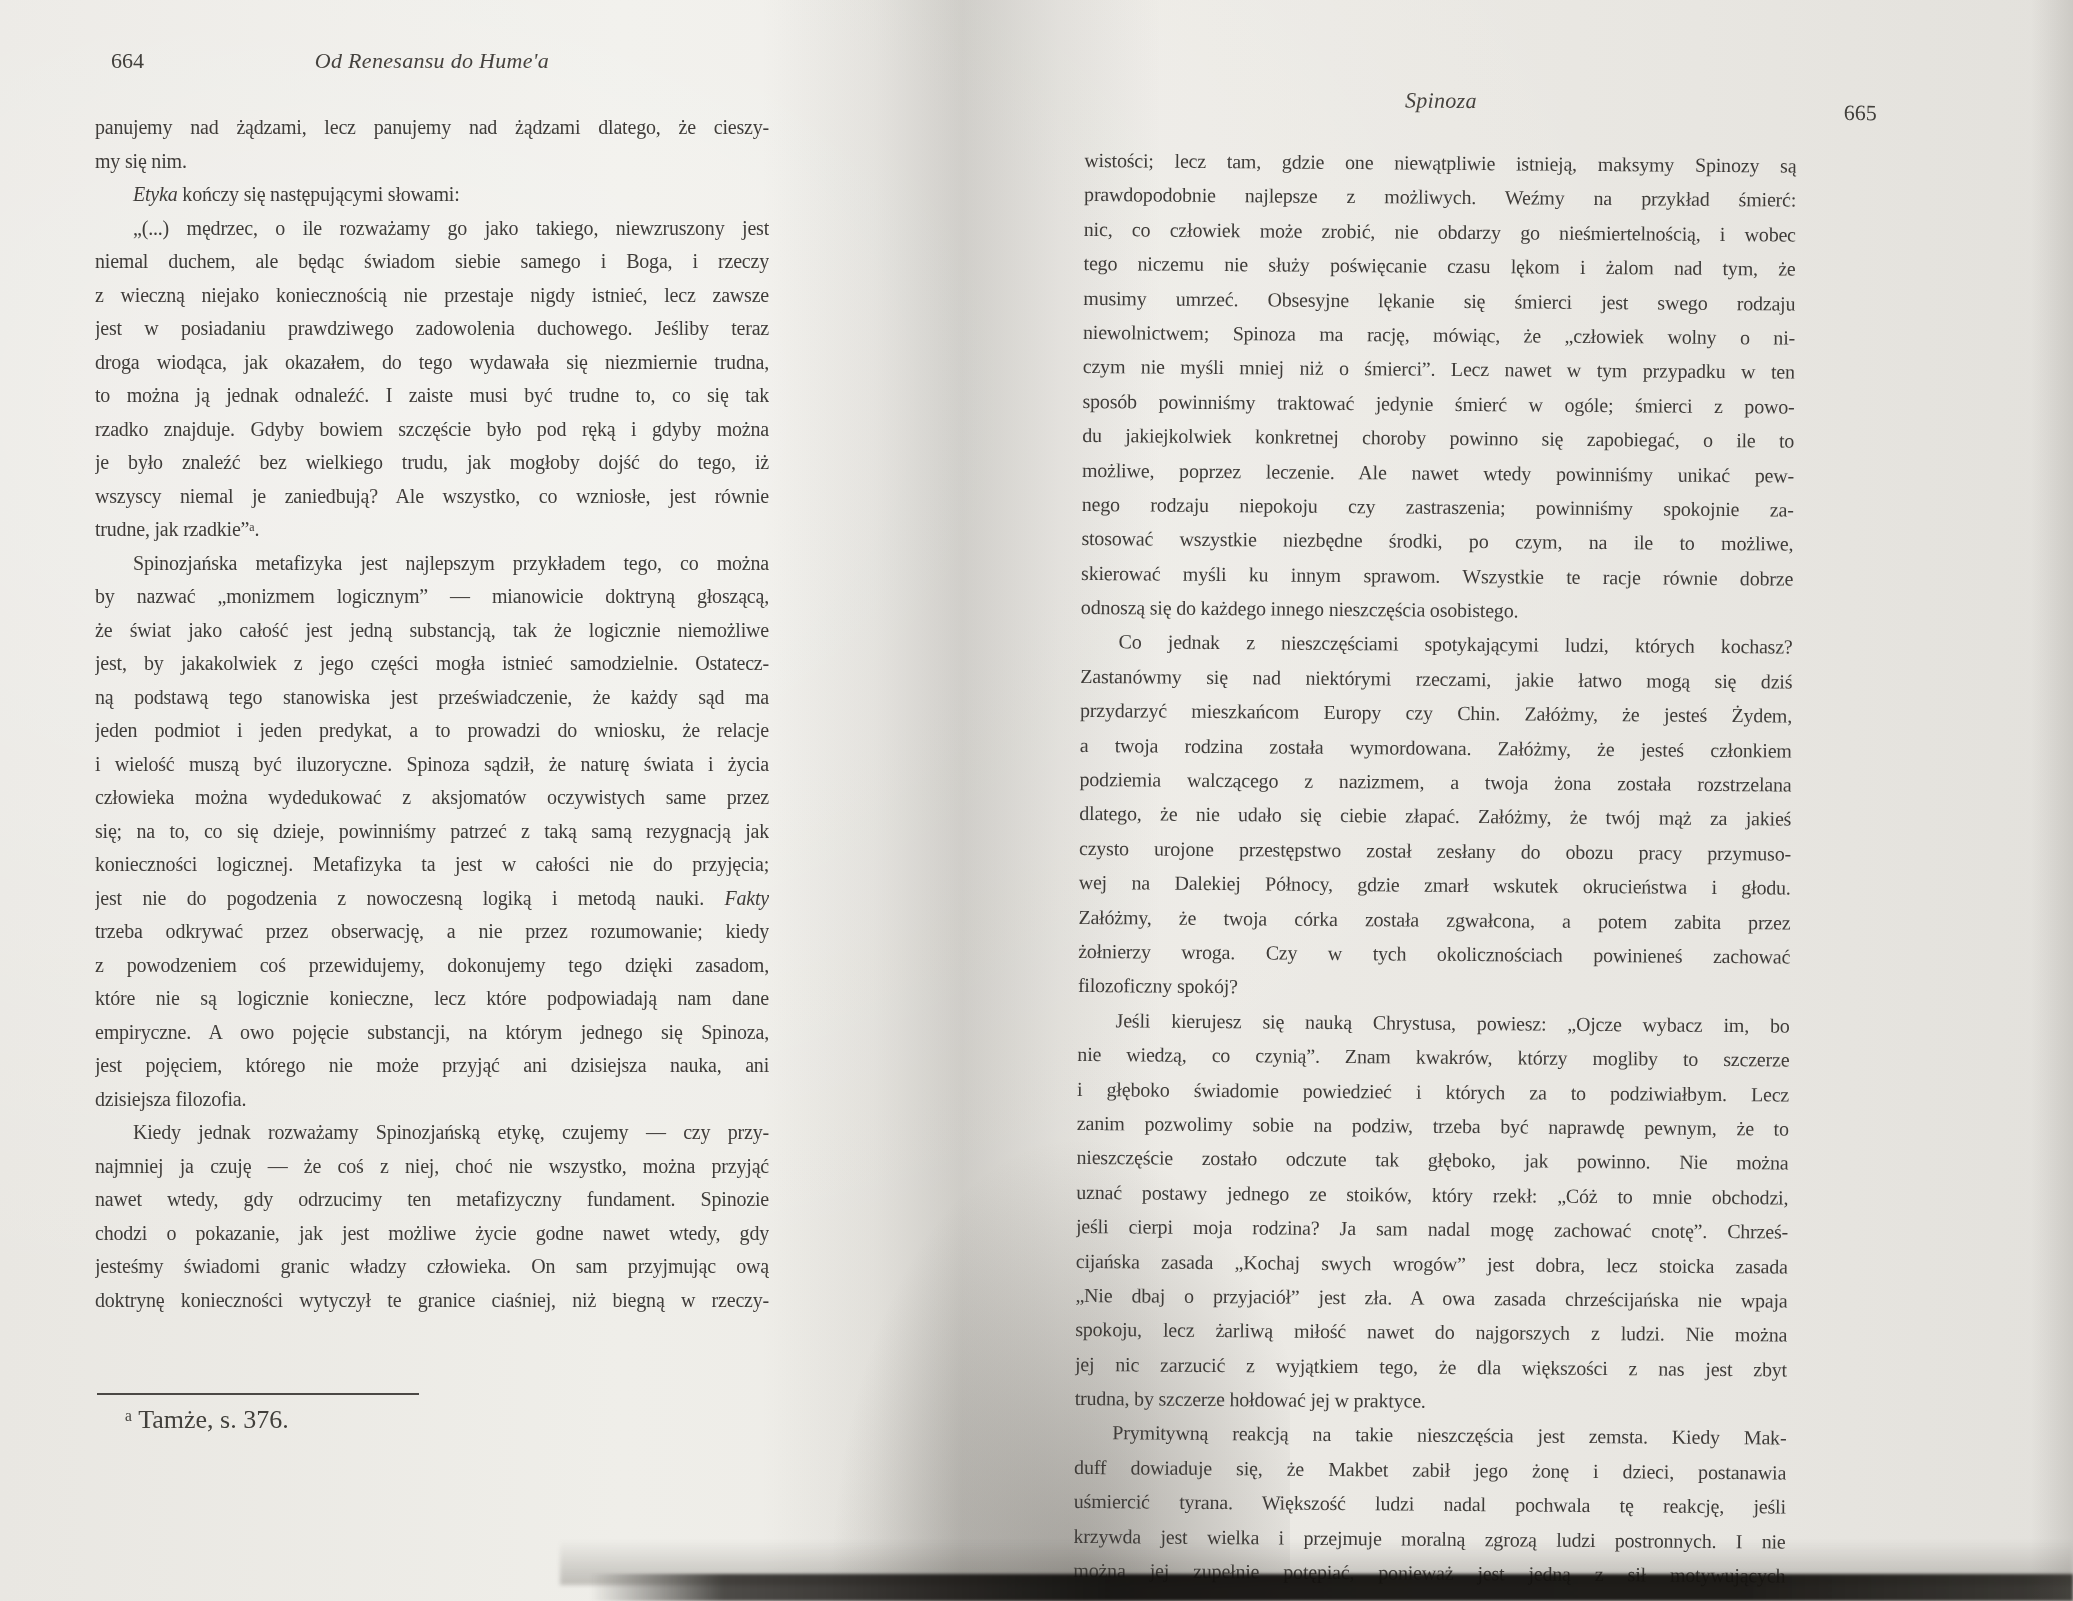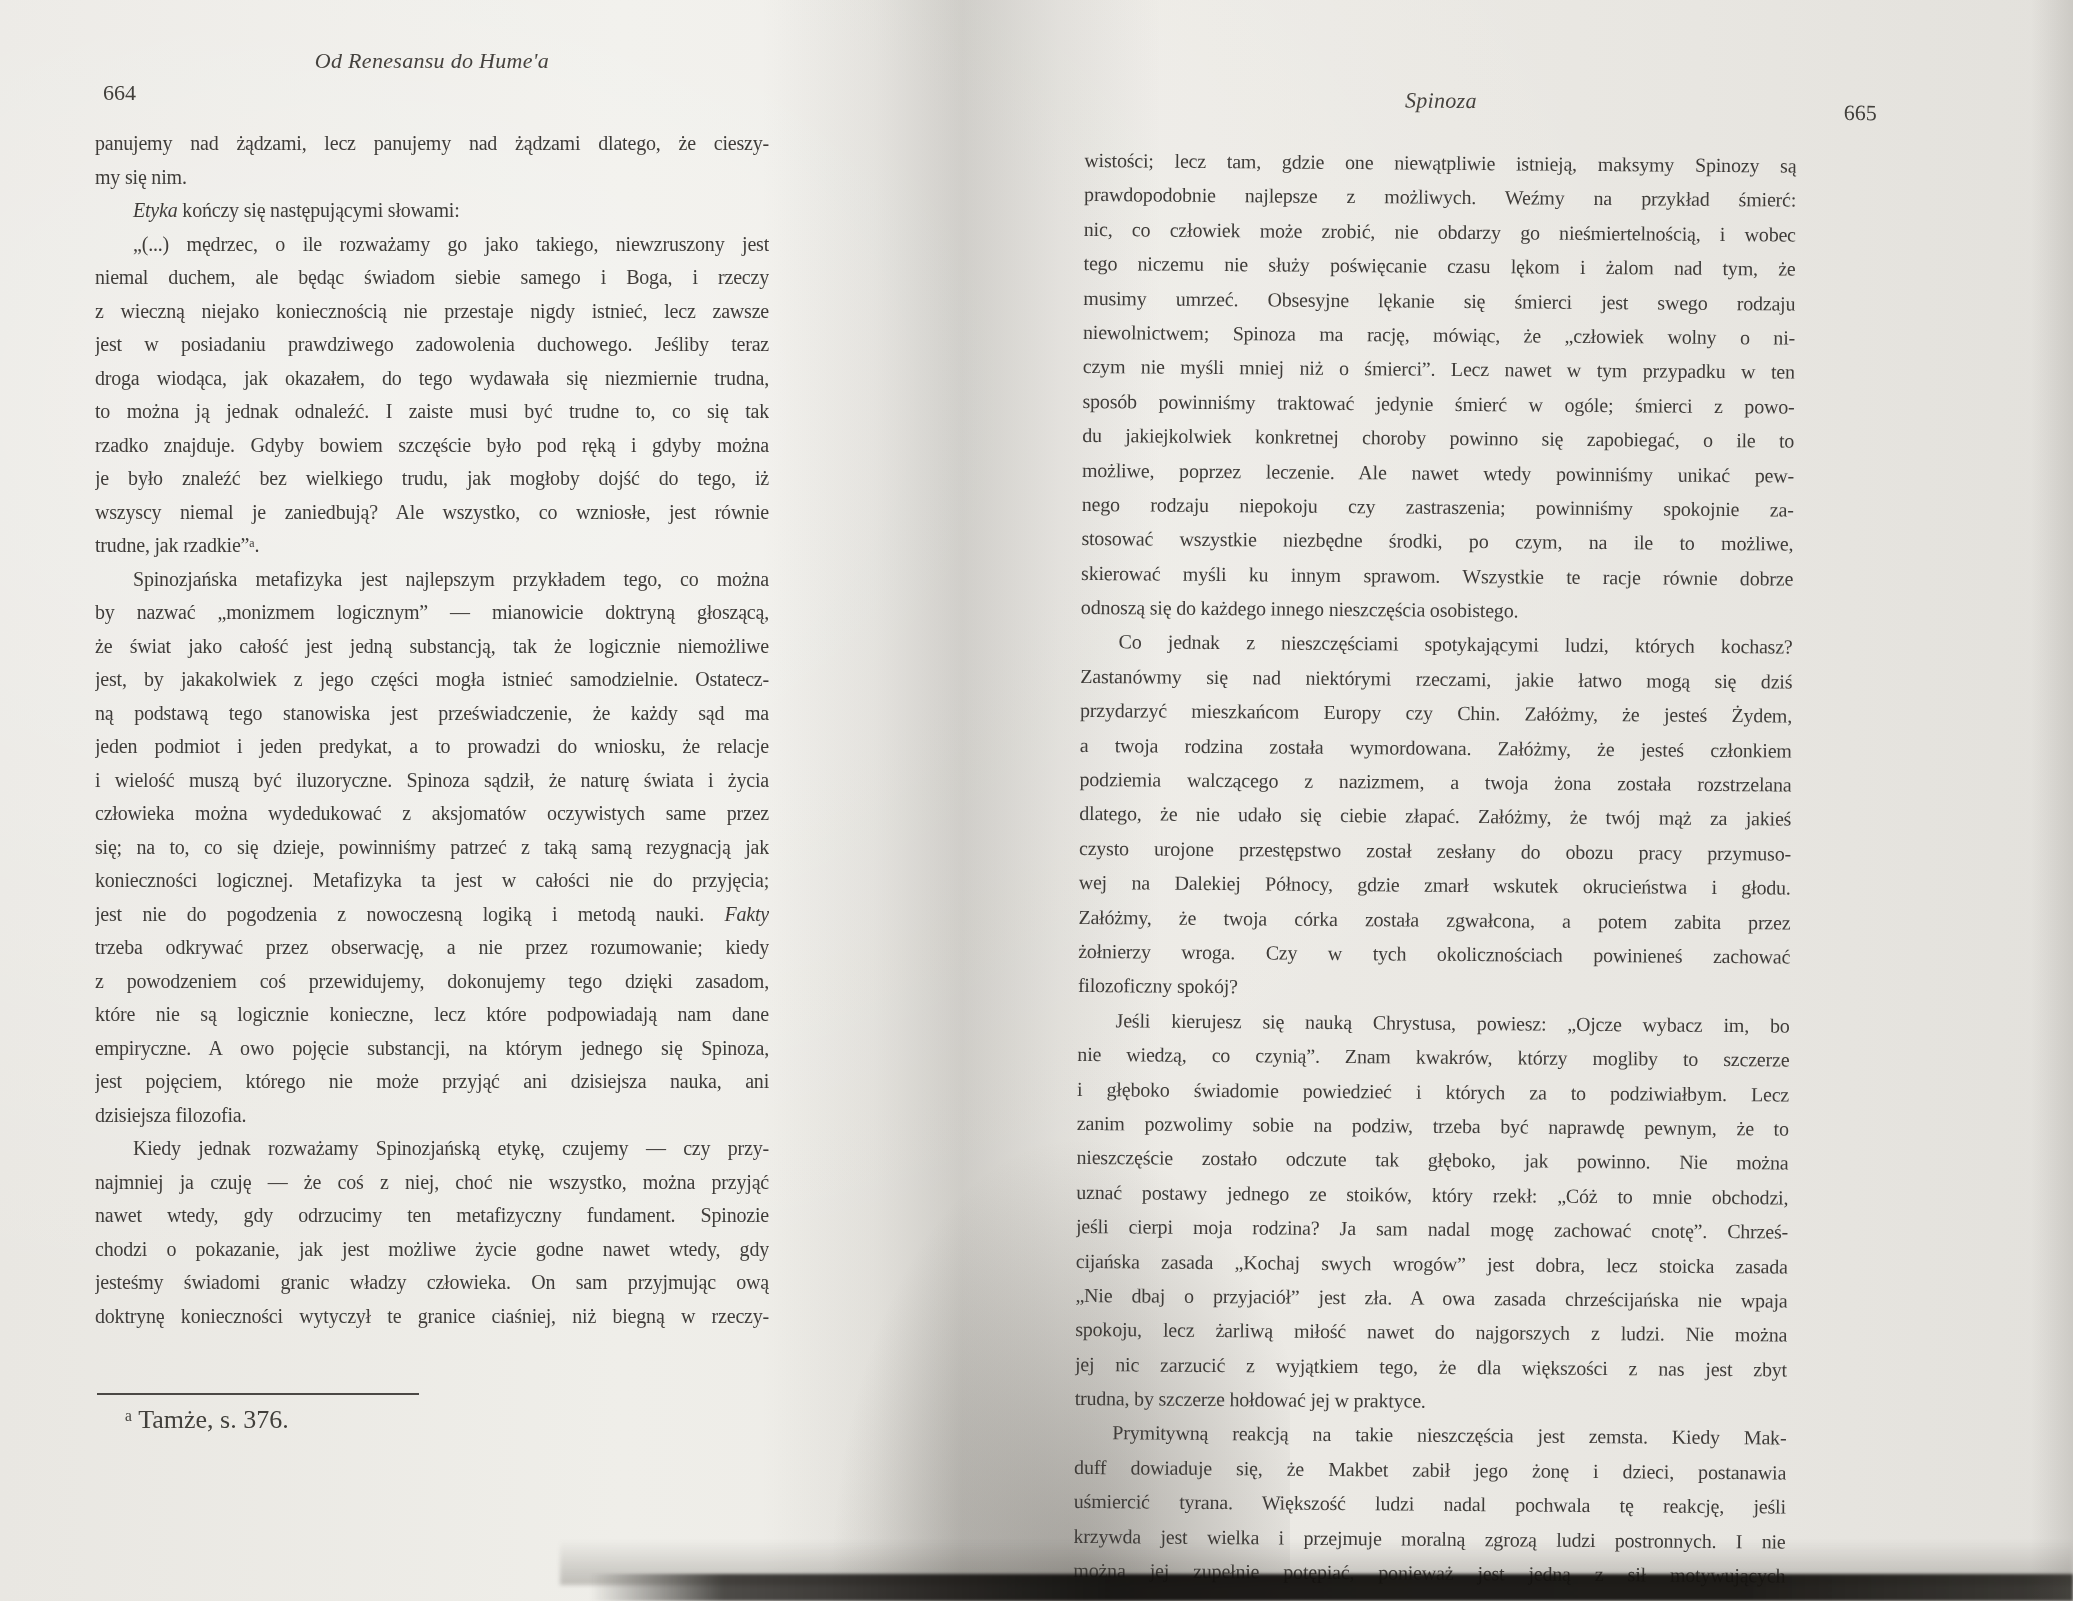--- a/index.html
+++ b/index.html
@@ -37,25 +37,25 @@
     position:absolute; right:0; top:0; width:42px; height:1601px;
     background:linear-gradient(90deg, rgba(100,96,90,0) 0%, rgba(100,96,90,0.18) 100%);
   }
   
   .page { position:absolute; }
   .page-left  { left:95px;  top:48px; width:674px; }
   .page-right { left:1085px; top:85px; width:712px; transform:rotate(0.45deg); transform-origin:0 0; }
   .pg-header { position:relative; height:30px; font-size:22px; }
   .running-header { text-align:center; font-style:italic; color:#45423e; letter-spacing:0.3px; }
   .page-num { position:absolute; top:0; font-style:normal; color:#42403c; }
-  .page-left  .page-num { left:8px;margin-top:32px; }
+  .page-left  .page-num { left:16px; }
   .page-right .page-num { right:-80px; top:9px; }
   
   .body-text { position:relative; }
-  .page-left  .body-text { margin-top:49px; }
+  .page-left  .body-text { margin-top:33px; }
   .page-right .body-text { margin-top:28px; }
   .line {
     text-align:justify; text-align-last:justify;
     letter-spacing:-0.2px; overflow:hidden; white-space:normal;
   }
   .page-left  .line { font-size:20px; line-height:33.5px; height:33.5px; }
   .page-right .line { font-size:20px; line-height:34.4px; height:34.4px; }
   .line.last { text-align-last:left; }
   .para.ind .line:first-child { text-indent:38px; }
   

